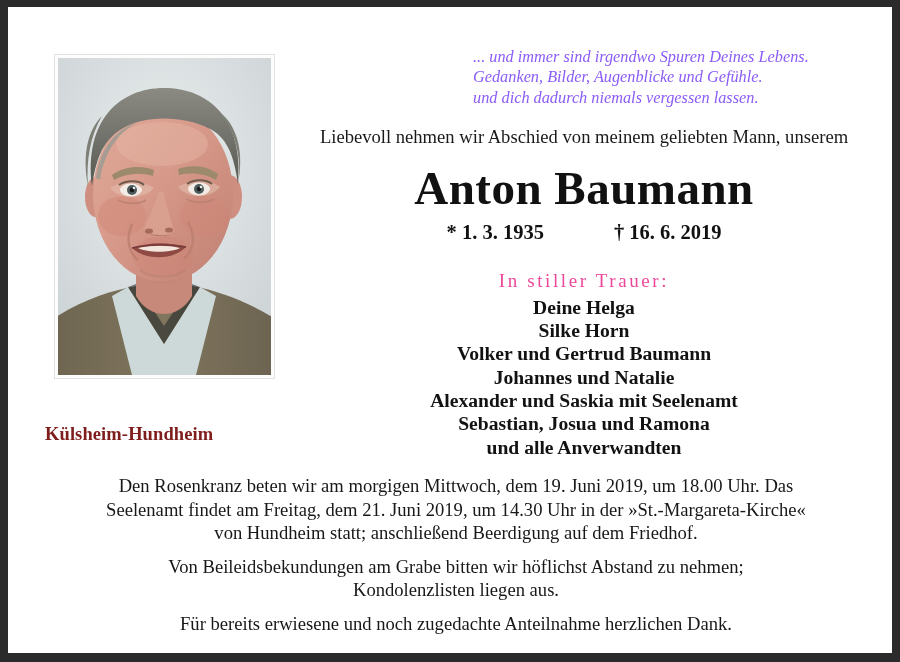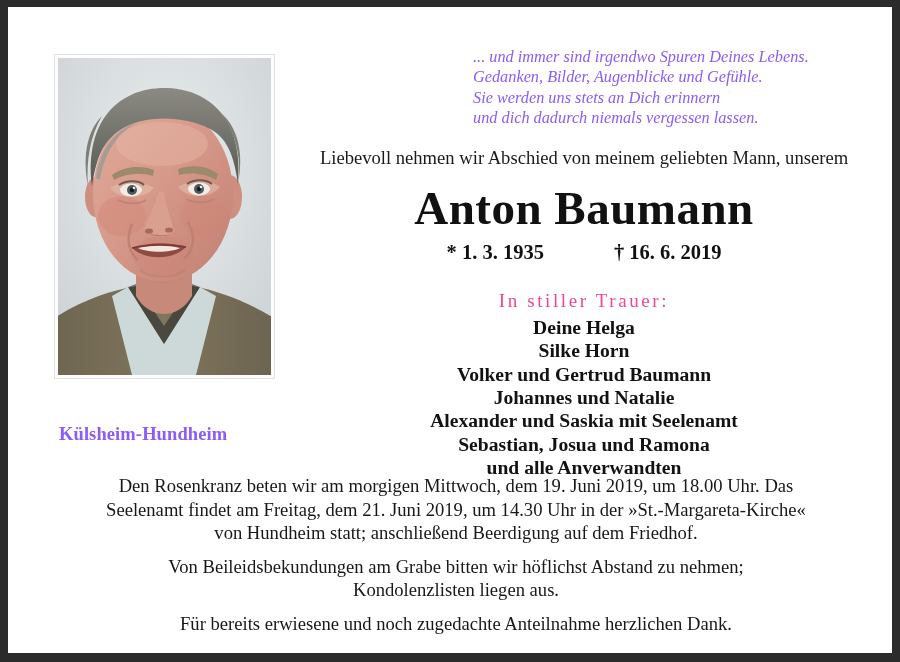--- a/index.html
+++ b/index.html
@@ -49,25 +49,25 @@
     width: 100%;
     height: 100%;
     overflow: hidden;
     background: #d7dbdd;
   }
   .photo svg { display: block; width: 100%; height: 100%; }
 
   
   .location {
     position: absolute;
-    left: 51px;
+    left: 37px;
     top: 417px;
     font-size: 18.5px;
     font-weight: bold;
-    color: #8b5cf6;
+    color: #7f1d1d;
     letter-spacing: 0.1px;
     white-space: nowrap;
   }
 
   
   .right-col {
     position: absolute;
     left: 300px;
     top: 40px;
     width: 552px;
@@ -241,21 +241,20 @@
       </div>
     </div>
 
     <div class="location">Külsheim-Hundheim</div>
 
     <div class="right-col">
 
       <div class="poem">
         <div>... und immer sind irgendwo Spuren Deines Lebens.</div>
         <div>Gedanken, Bilder, Augenblicke und Gefühle.</div>
-        <div>Sie werden uns stets an Dich erinnern</div>
         <div>und dich dadurch niemals vergessen lassen.</div>
       </div>
 
       <div class="intro">
         <div>Liebevoll nehmen wir Abschied von meinem geliebten Mann, unserem</div>
       </div>
 
       <div class="deceased-name">Anton Baumann</div>
 
       <div class="dates">

